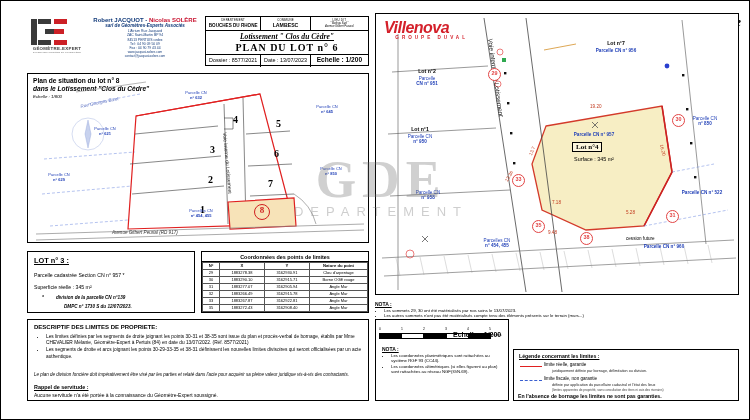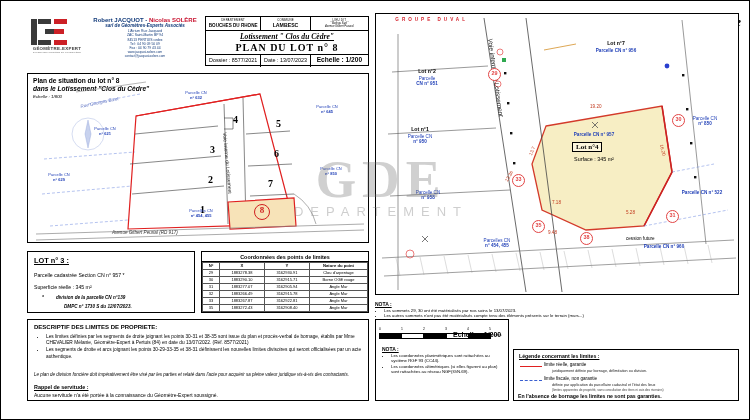--- a/index.html
+++ b/index.html
@@ -193,21 +193,21 @@
       </div>
       <div class="tb-c" style="width:58px">
         <div class="tb-lab">LIEU DIT</div>
         <div class="tb-small" style="white-space:pre-line;font-size:2.8px;line-height:3.4px">" Borbou Sud "
 Avenue Gilbert Pasural</div>
       </div>
     </div>
     <div class="tb-row" style="height:23px;border-bottom:1px solid #000">
       <div style="width:164px">
         <div class="tb-title1">Lotissement  " Clos du Cèdre"</div>
-        <div class="tb-title2">PLAN   DU   LOT n° 8</div>
+        <div class="tb-title2">PLAN   DU   LOT n° 6</div>
       </div>
     </div>
     <div class="tb-row" style="height:12px">
       <div class="tb-c" style="width:56px;border-bottom:none">
         <div class="tb-f">Dossier : 8577/2021</div>
       </div>
       <div class="tb-c" style="width:50px;border-bottom:none">
         <div class="tb-f">Date : 13/07/2023</div>
       </div>
       <div class="tb-c" style="width:58px;border-bottom:none">
@@ -408,20 +408,21 @@
       <circle cx="291" cy="52" r="2.4" fill="#2a3fcf"></circle>
       <rect x="126" y="44" width="4" height="4" fill="#2fa84f"></rect>
       <path d="M168,36 L200,30" stroke="#d4902a" stroke-width=".8" fill="none"></path>
 
       <path d="M216,108 l6,6 M222,108 l-6,6" stroke="#555" stroke-width=".8"></path>
       <path d="M46,222 l6,6 M52,222 l-6,6" stroke="#555" stroke-width=".8"></path>
       <circle cx="34" cy="240" r="4" fill="none" stroke="#e24444" stroke-width=".7"></circle>
     </svg>
 
     <div id="vlogo">
+      <div class="v-word">Villenova</div>
       <div class="v-sub">GROUPE DUVAL</div>
     </div>
 
     <div class="mlab" style="left:24px;top:54px;width:54px">Lot n°2</div>
     <div class="mpar" style="left:24px;top:62px;width:54px">
       <span class="thin">Parcelle</span><br><span>CN n° 951</span>
     </div>
 
     <div class="mlab" style="left:16px;top:112px;width:56px">Lot n°1</div>
     <div class="mpar" style="left:16px;top:120px;width:56px">

